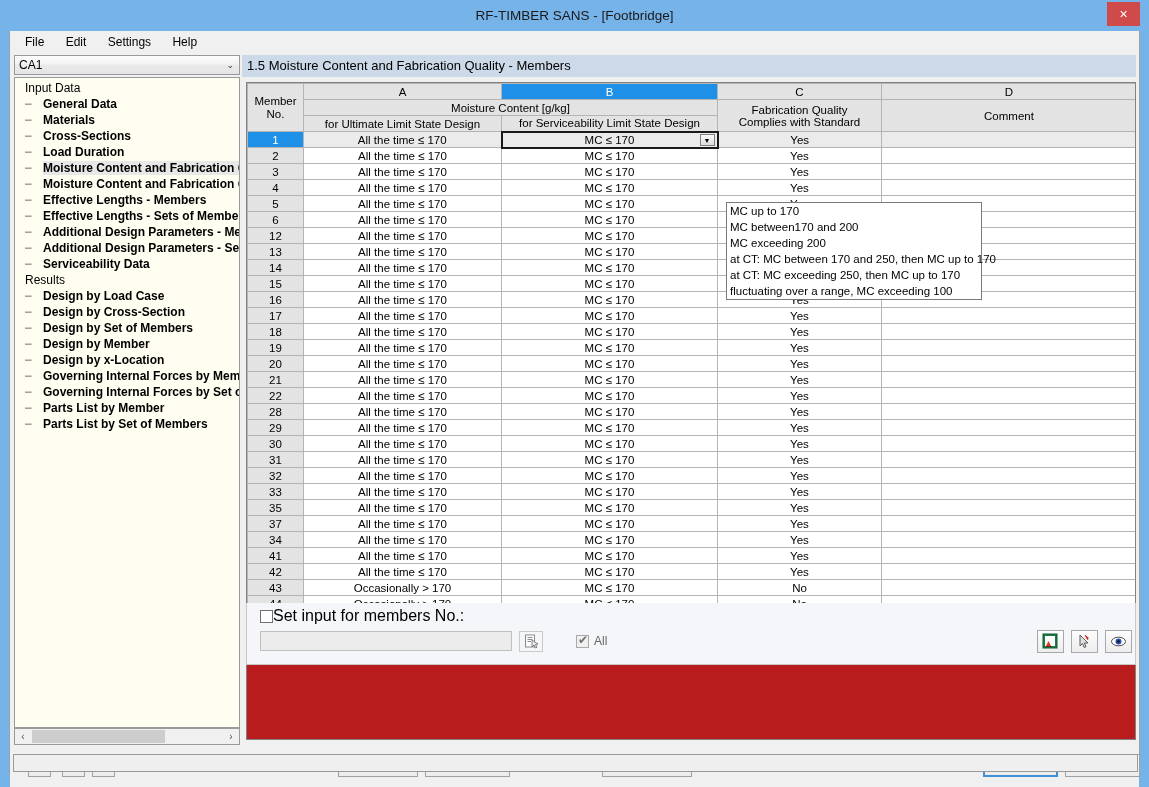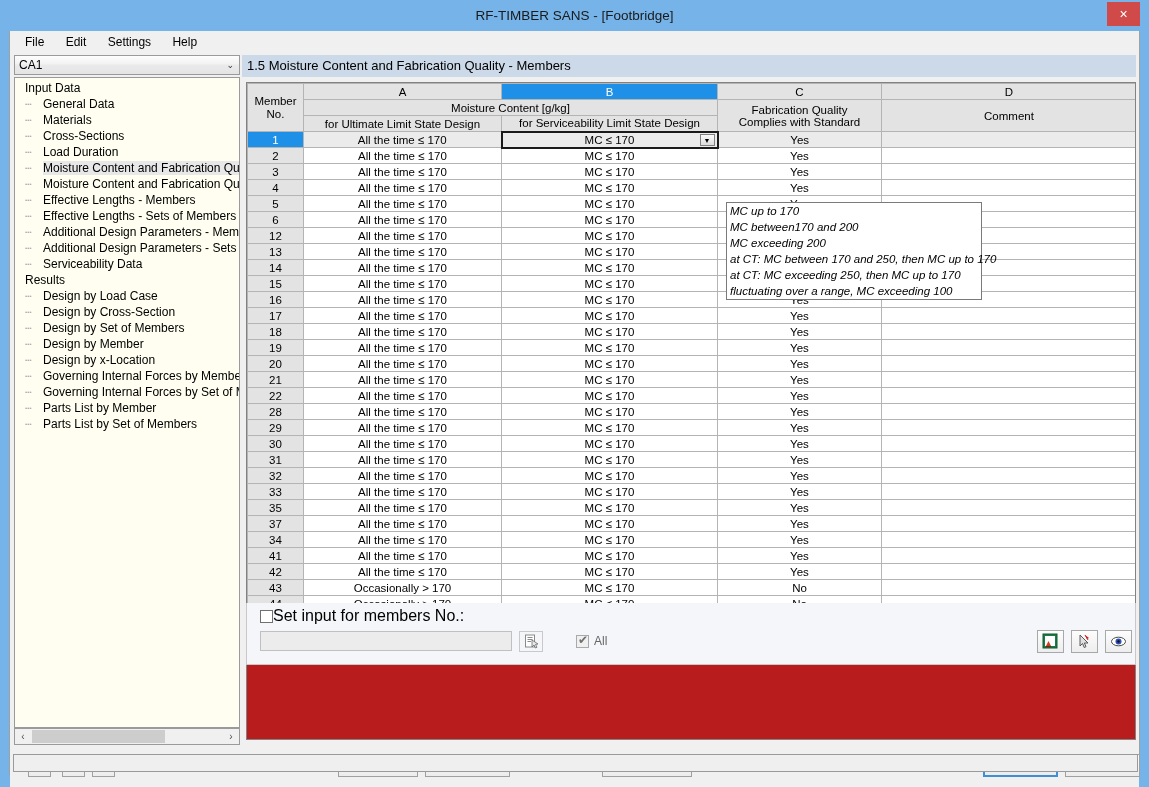--- a/index.html
+++ b/index.html
@@ -110,20 +110,21 @@
     font-size: 12px;
     line-height: 14px;
     white-space: nowrap;
   }
   .tree-leaf {
     padding: 1px 0 1px 10px;
     font-size: 12px;
     line-height: 14px;
     white-space: nowrap;
     position: relative;
+    font-weight: bold;
   }
   .tree-leaf .dash {
     display: inline-block;
     width: 18px;
     color: #999;
     font-size: 11px;
     letter-spacing: -1px;
   }
   .tree-leaf.selected .lbl {
     background: #e8e8e8;
@@ -254,21 +255,20 @@
   }
 
   
   #dropdown {
     position: absolute;
     left: 484px; top: 147px;
     width: 256px;
     background: #fff;
     border: 1px solid #7a7a7a;
     z-index: 50;
-    font-style: italic;
   }
   #dropdown .opt {
     height: 16px;
     line-height: 16px;
     font-size: 11.5px;
     padding-left: 3px;
     white-space: nowrap;
     cursor: pointer;
   }
 

